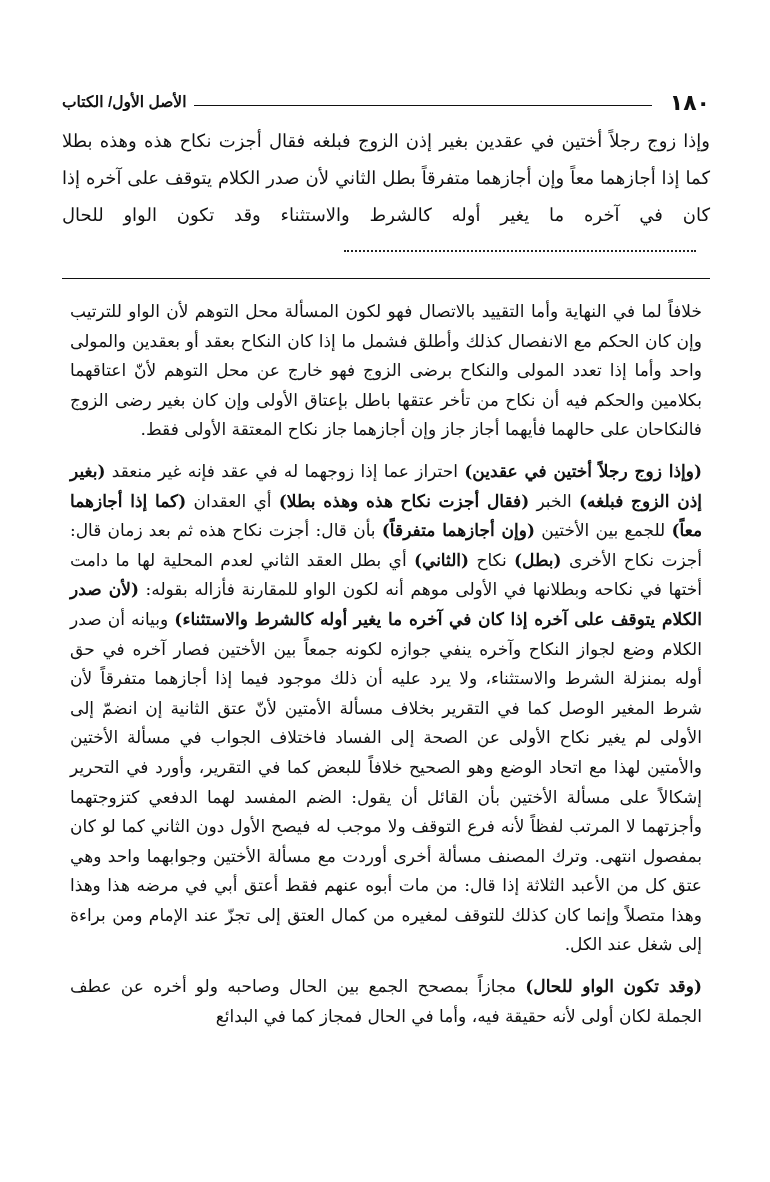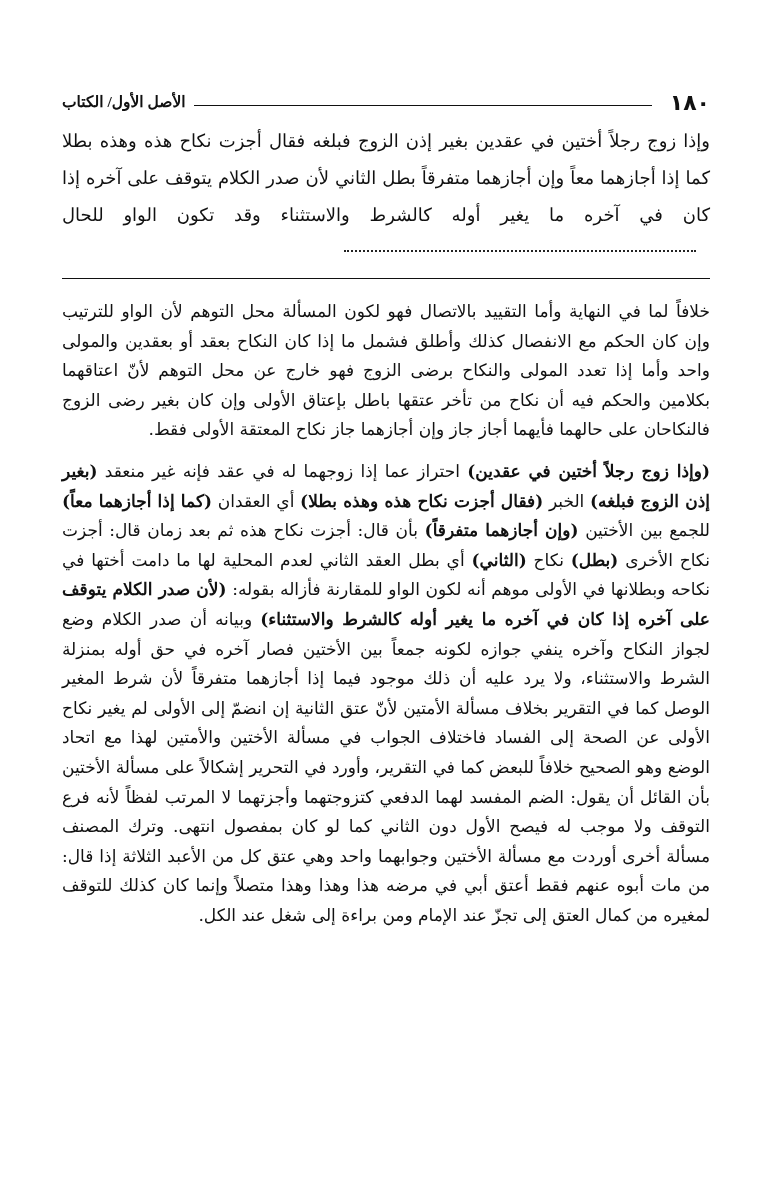--- a/index.html
+++ b/index.html
@@ -36,21 +36,21 @@
       font-weight: bold;
     }
     .head-rule {
       flex: 1;
       height: 0;
       border-top: 1.6px solid #111;
       margin: 6px 0 0 8px;
     }
     .head-title {
       font-size: 15.5px;
-      font-family: Liberation Serif, serif;
+      font-family: Liberation Sans, sans-serif;
       font-weight: bold;
       white-space: nowrap;
     }
     .matn {
       margin-top: 2px;
       font-size: 18px;
       font-weight: normal;
       line-height: 37px;
       text-align: justify;
       text-align-last: right;
@@ -67,21 +67,21 @@
       border-top: 1.5px solid #111;
       width: 100%;
     }
     .sharh {
       margin-top: 18px;
       font-size: 17px;
       line-height: 29.6px;
       text-align: justify;
     }
     .sharh p {
-      margin: 0;
+      margin: 8px;
     }
     .sharh p + p {
       margin-top: 12px;
     }
     .b {
       font-weight: bold;
     }
   </style>
 </head>
 <body>
@@ -96,15 +96,16 @@
 
   <div class="matn">
     <span>وإذا زوج رجلاً أختين في عقدين بغير إذن الزوج فبلغه فقال أجزت نكاح هذه وهذه بطلا كما إذا أجازهما معاً وإن أجازهما متفرقاً بطل الثاني لأن صدر الكلام يتوقف على آخره إذا كان في آخره ما يغير أوله كالشرط والاستثناء وقد تكون الواو للحال</span><span class="dots"></span>
   </div>
 
   <div class="separator"></div>
 
   <div class="sharh">
     <p><span>خلافاً لما في النهاية وأما التقييد بالاتصال فهو لكون المسألة محل التوهم لأن الواو للترتيب وإن كان الحكم مع الانفصال كذلك وأطلق فشمل ما إذا كان النكاح بعقد أو بعقدين والمولى واحد وأما إذا تعدد المولى والنكاح برضى الزوج فهو خارج عن محل التوهم لأنّ اعتاقهما بكلامين والحكم فيه أن نكاح من تأخر عتقها باطل بإعتاق الأولى وإن كان بغير رضى الزوج فالنكاحان على حالهما فأيهما أجاز جاز وإن أجازهما جاز نكاح المعتقة الأولى فقط.</span></p>
     <p><span class="b">(وإذا زوج رجلاً أختين في عقدين)</span><span> احتراز عما إذا زوجهما له في عقد فإنه غير منعقد </span><span class="b">(بغير إذن الزوج فبلغه)</span><span> الخبر </span><span class="b">(فقال أجزت نكاح هذه وهذه بطلا)</span><span> أي العقدان </span><span class="b">(كما إذا أجازهما معاً)</span><span> للجمع بين الأختين </span><span class="b">(وإن أجازهما متفرقاً)</span><span> بأن قال: أجزت نكاح هذه ثم بعد زمان قال: أجزت نكاح الأخرى </span><span class="b">(بطل)</span><span> نكاح </span><span class="b">(الثاني)</span><span> أي بطل العقد الثاني لعدم المحلية لها ما دامت أختها في نكاحه وبطلانها في الأولى موهم أنه لكون الواو للمقارنة فأزاله بقوله: </span><span class="b">(لأن صدر الكلام يتوقف على آخره إذا كان في آخره ما يغير أوله كالشرط والاستثناء)</span><span> وبيانه أن صدر الكلام وضع لجواز النكاح وآخره ينفي جوازه لكونه جمعاً بين الأختين فصار آخره في حق أوله بمنزلة الشرط والاستثناء، ولا يرد عليه أن ذلك موجود فيما إذا أجازهما متفرقاً لأن شرط المغير الوصل كما في التقرير بخلاف مسألة الأمتين لأنّ عتق الثانية إن انضمّ إلى الأولى لم يغير نكاح الأولى عن الصحة إلى الفساد فاختلاف الجواب في مسألة الأختين والأمتين لهذا مع اتحاد الوضع وهو الصحيح خلافاً للبعض كما في التقرير، وأورد في التحرير إشكالاً على مسألة الأختين بأن القائل أن يقول: الضم المفسد لهما الدفعي كتزوجتهما وأجزتهما لا المرتب لفظاً لأنه فرع التوقف ولا موجب له فيصح الأول دون الثاني كما لو كان بمفصول انتهى. وترك المصنف مسألة أخرى أوردت مع مسألة الأختين وجوابهما واحد وهي عتق كل من الأعبد الثلاثة إذا قال: من مات أبوه عنهم فقط أعتق أبي في مرضه هذا وهذا وهذا متصلاً وإنما كان كذلك للتوقف لمغيره من كمال العتق إلى تجزّ عند الإمام ومن براءة إلى شغل عند الكل.</span></p>
+    <p><span class="b">(وقد تكون الواو للحال)</span><span> مجازاً بمصحح الجمع بين الحال وصاحبه ولو أخره عن عطف الجملة لكان أولى لأنه حقيقة فيه، وأما في الحال فمجاز كما في البدائع</span></p>
   </div>
 
 </div>
 
 </body></html>

